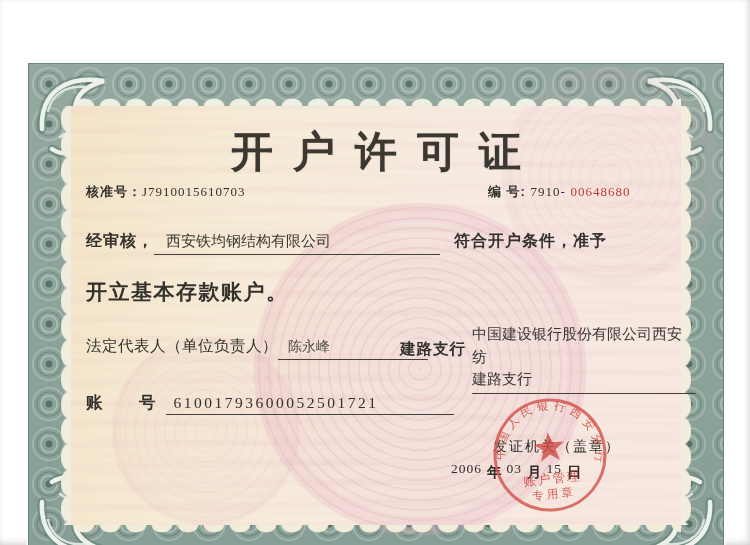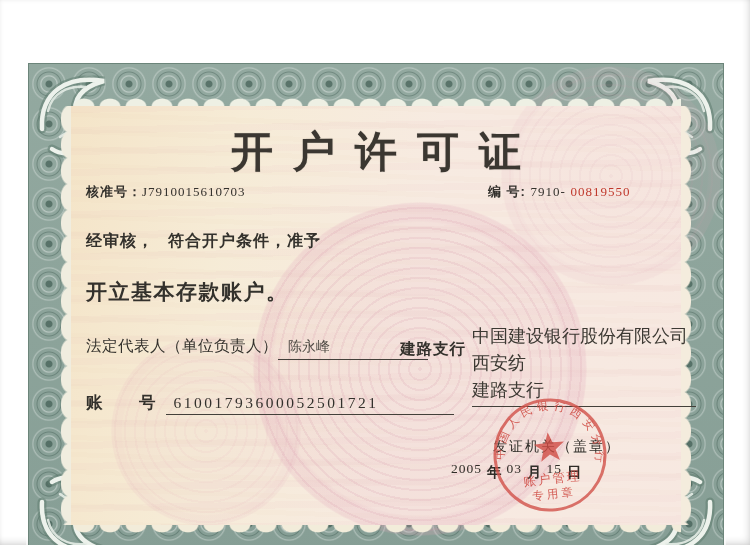--- a/index.html
+++ b/index.html
@@ -99,21 +99,21 @@
 
   .rep-row{left:57px;top:272px;display:flex;align-items:baseline;}
   .rep-row .lbl{font-size:15.5px;font-weight:normal;letter-spacing:.5px;white-space:nowrap;}
   .rep-name{
     display:inline-block;border-bottom:1.5px solid #43403a;width:136px;
     font-size:14px;color:#4c4842;padding:0 4px 3px 10px;white-space:nowrap;font-family:Liberation Mono, monospace;
   }
   .bank-row{left:371px;top:259px;display:flex;}
   .bank-row .lbl{font-size:15.5px;font-weight:bold;white-space:nowrap;margin-top:16px;margin-right:6px;letter-spacing:1px;}
   .bank-name{
-    width:224px;font-size:18px;line-height:1.5;color:#3c3933;
+    width:224px;font-size:15px;line-height:1.5;color:#3c3933;
     border-bottom:1.5px solid #43403a;padding-bottom:2px;
   }
   .acct-row{left:57px;top:328px;display:flex;align-items:baseline;}
   .acct-row .lbl{font-size:16.5px;font-weight:bold;letter-spacing:10px;white-space:nowrap;}
   .acct-num{
     display:inline-block;border-bottom:1.5px solid #43403a;width:276px;
     font-size:15.5px;letter-spacing:2.5px;padding:0 4px 2px 8px;white-space:nowrap;
   }
   .issuer{left:464px;top:374px;font-size:14px;font-weight:normal;letter-spacing:2px;color:#2f2d28;}
   .date-row{left:419px;top:399px;font-size:14.5px;font-weight:bold;color:#2f2d28;white-space:nowrap;}
@@ -172,25 +172,26 @@
 
   <div class="abs title">开户许可证</div>
 
   <div class="abs meta row1">
     <span class="lbl">核准号：</span><span class="serif">J7910015610703</span>
   </div>
 
   <div class="abs meta row1b">
     <span class="lbl">编 号:</span>
     <span class="serif">7910-</span>
-    <span class="serif red">00819550</span>
+    <span class="serif red">00648680</span>
   </div>
 
   <div class="abs para">
     <span class="big">经审核，</span>
+    <span class="fill-line">西安铁均钢结构有限公司</span>
     <span class="big after">符合开户条件，准予</span>
   </div>
 
   <div class="abs para2">开立基本存款账户。</div>
 
   <div class="abs rep-row">
     <span class="lbl">法定代表人（单位负责人）</span>
     <span class="rep-name">陈永峰</span>
   </div>
 
@@ -202,21 +203,21 @@
     </span>
   </div>
 
   <div class="abs acct-row">
     <span class="lbl">账　号</span>
     <span class="acct-num serif">61001793600052501721</span>
   </div>
 
   <div class="abs issuer">发证机关（盖章）</div>
   <div class="abs date-row">
-    <span class="num">2005</span><span class="unit">年</span><span class="num">03</span><span class="unit">月</span><span class="num">15</span><span class="unit">日</span>
+    <span class="num">2006</span><span class="unit">年</span><span class="num">03</span><span class="unit">月</span><span class="num">15</span><span class="unit">日</span>
   </div>
 
   <svg class="abs seal" viewBox="0 0 120 120">
     <circle cx="60" cy="60" r="55" fill="none" stroke="#d05048" stroke-width="3" opacity=".9"></circle>
     <path id="sealArc" d="M 15 70 A 46 46 0 1 1 105 70" fill="none"></path>
     <text font-size="11.5" fill="#cf4a42" letter-spacing="4.5">
       <textPath href="#sealArc" startOffset="6%">中国人民银行西安分行</textPath>
     </text>
     <polygon points="60,37 63.8,47.7 75.2,48.1 66.2,55 69.4,65.9 60,59.5 50.6,65.9 53.8,55 44.8,48.1 56.2,47.7" fill="#cf4a42" opacity=".9"></polygon>
     <text x="60" y="88" text-anchor="middle" font-size="12.5" fill="#cf4a42" letter-spacing="2">账户管理</text>

